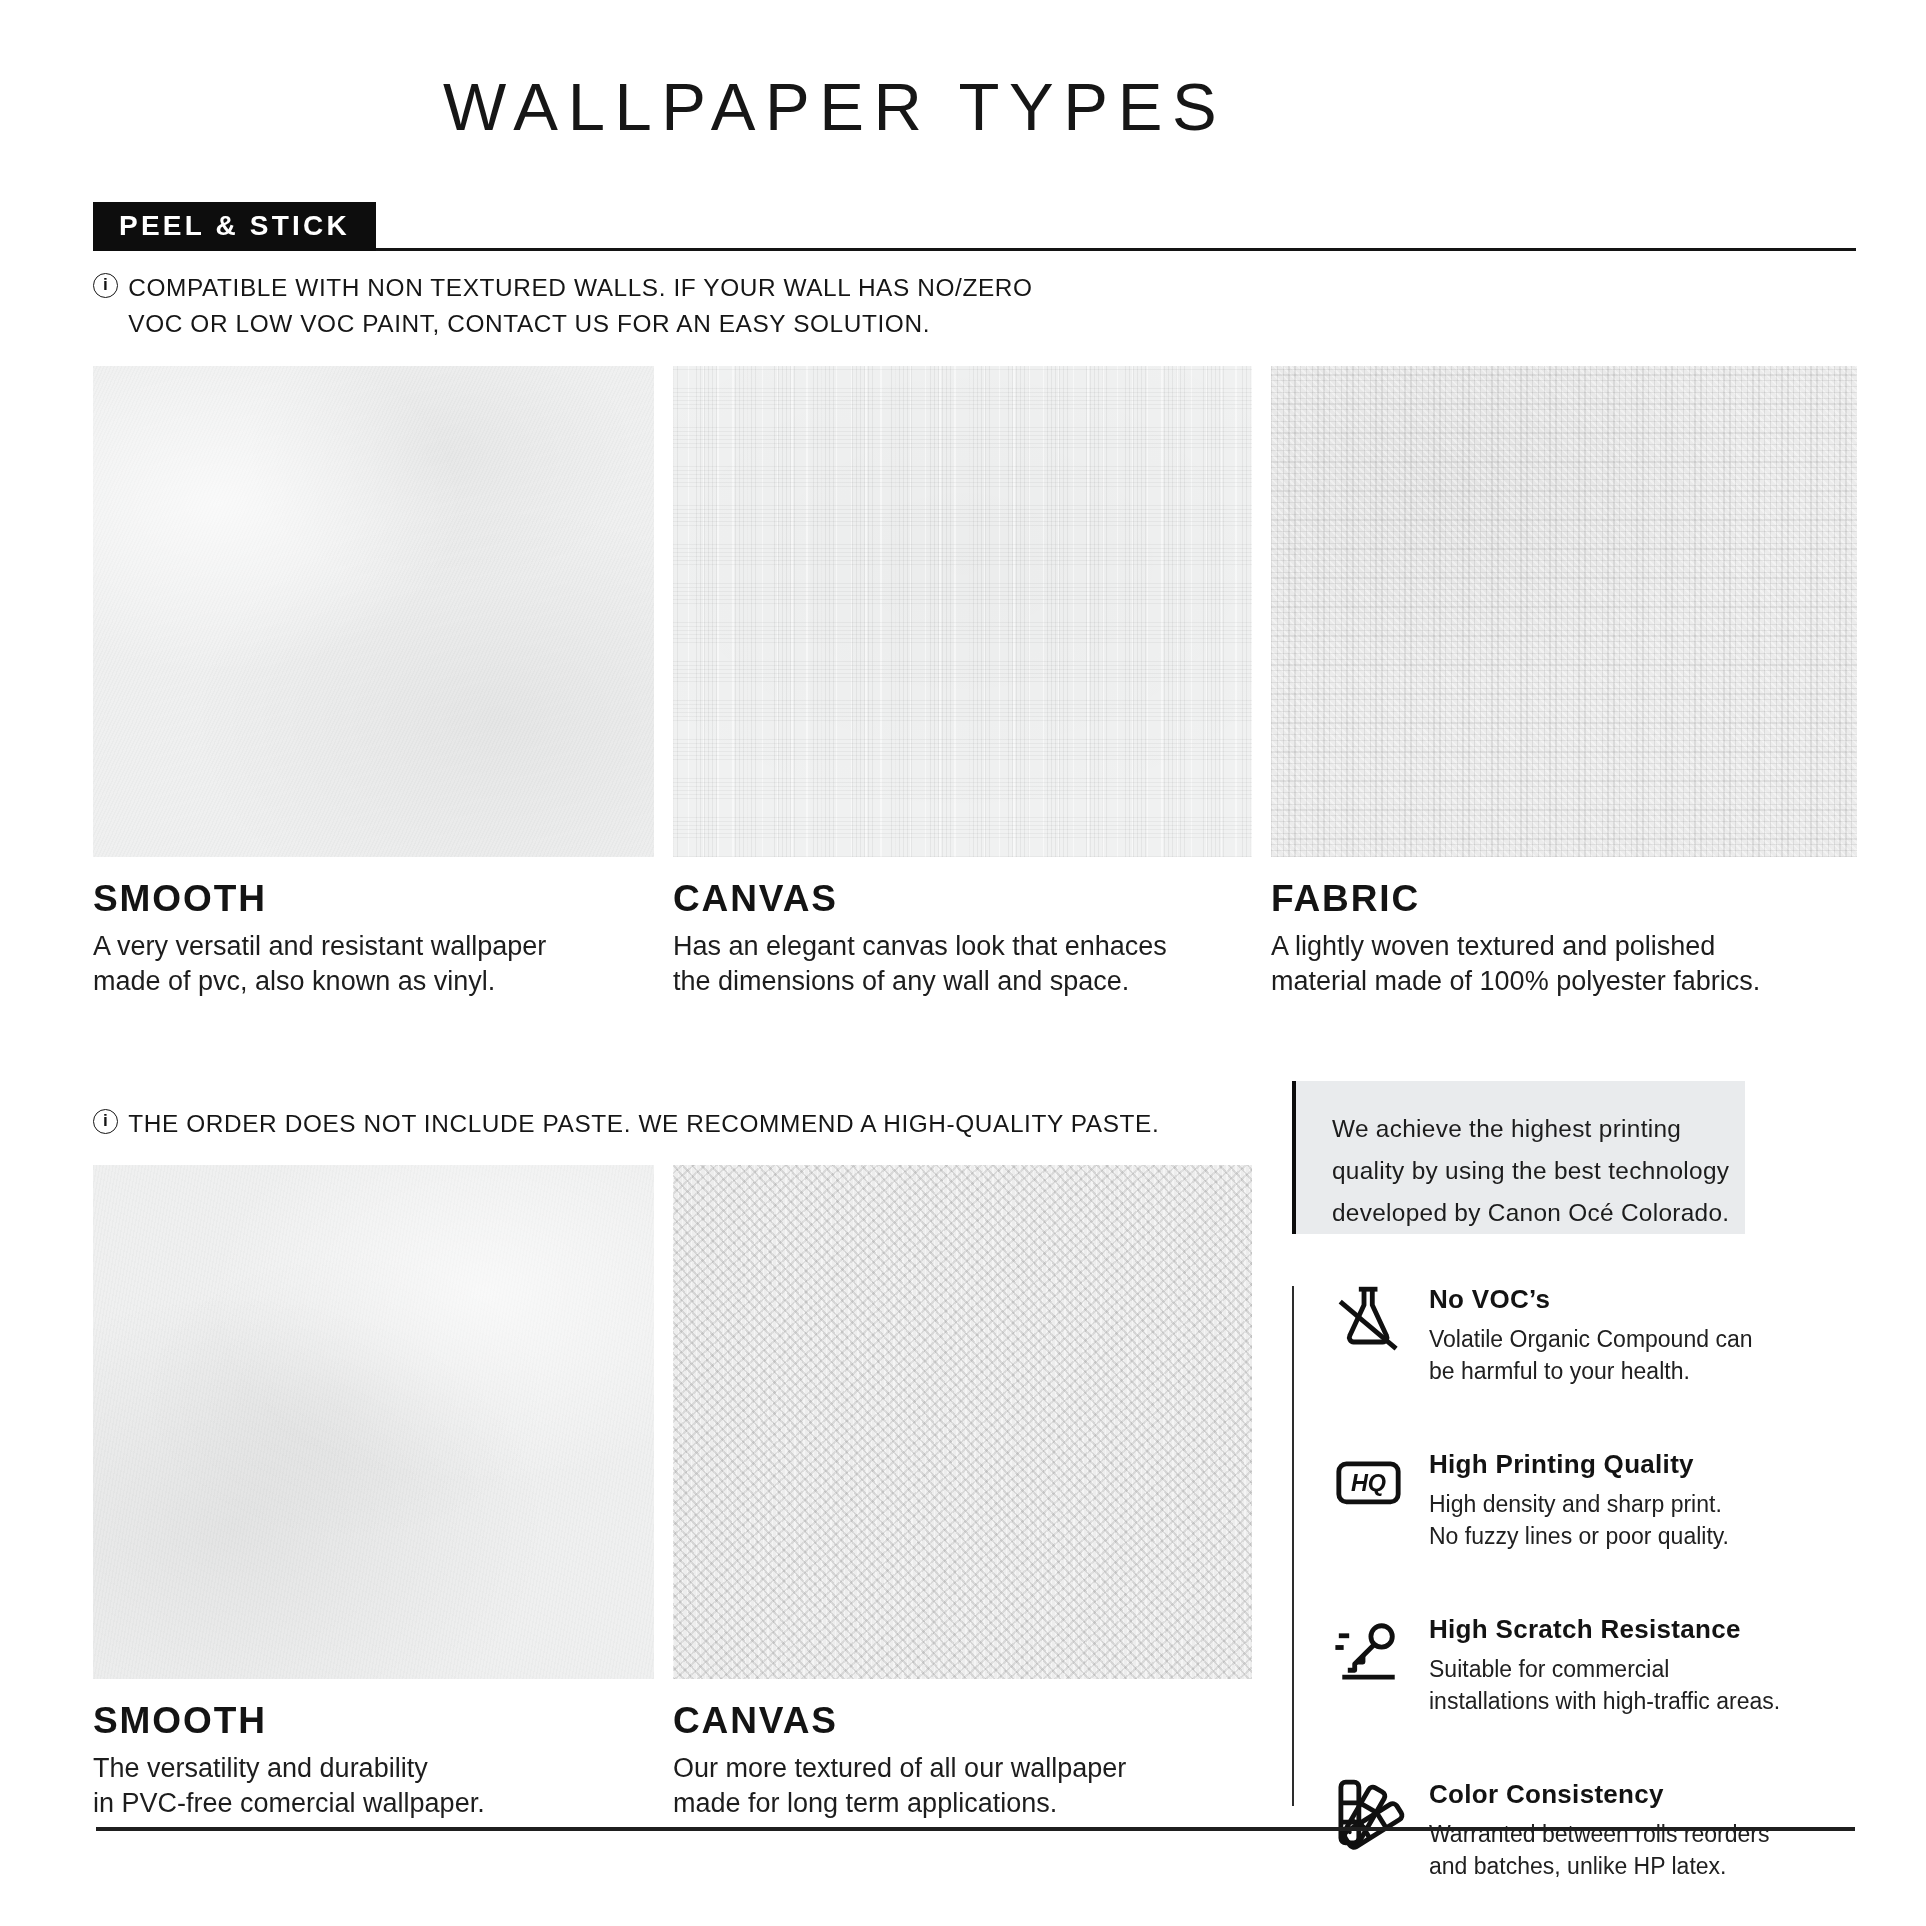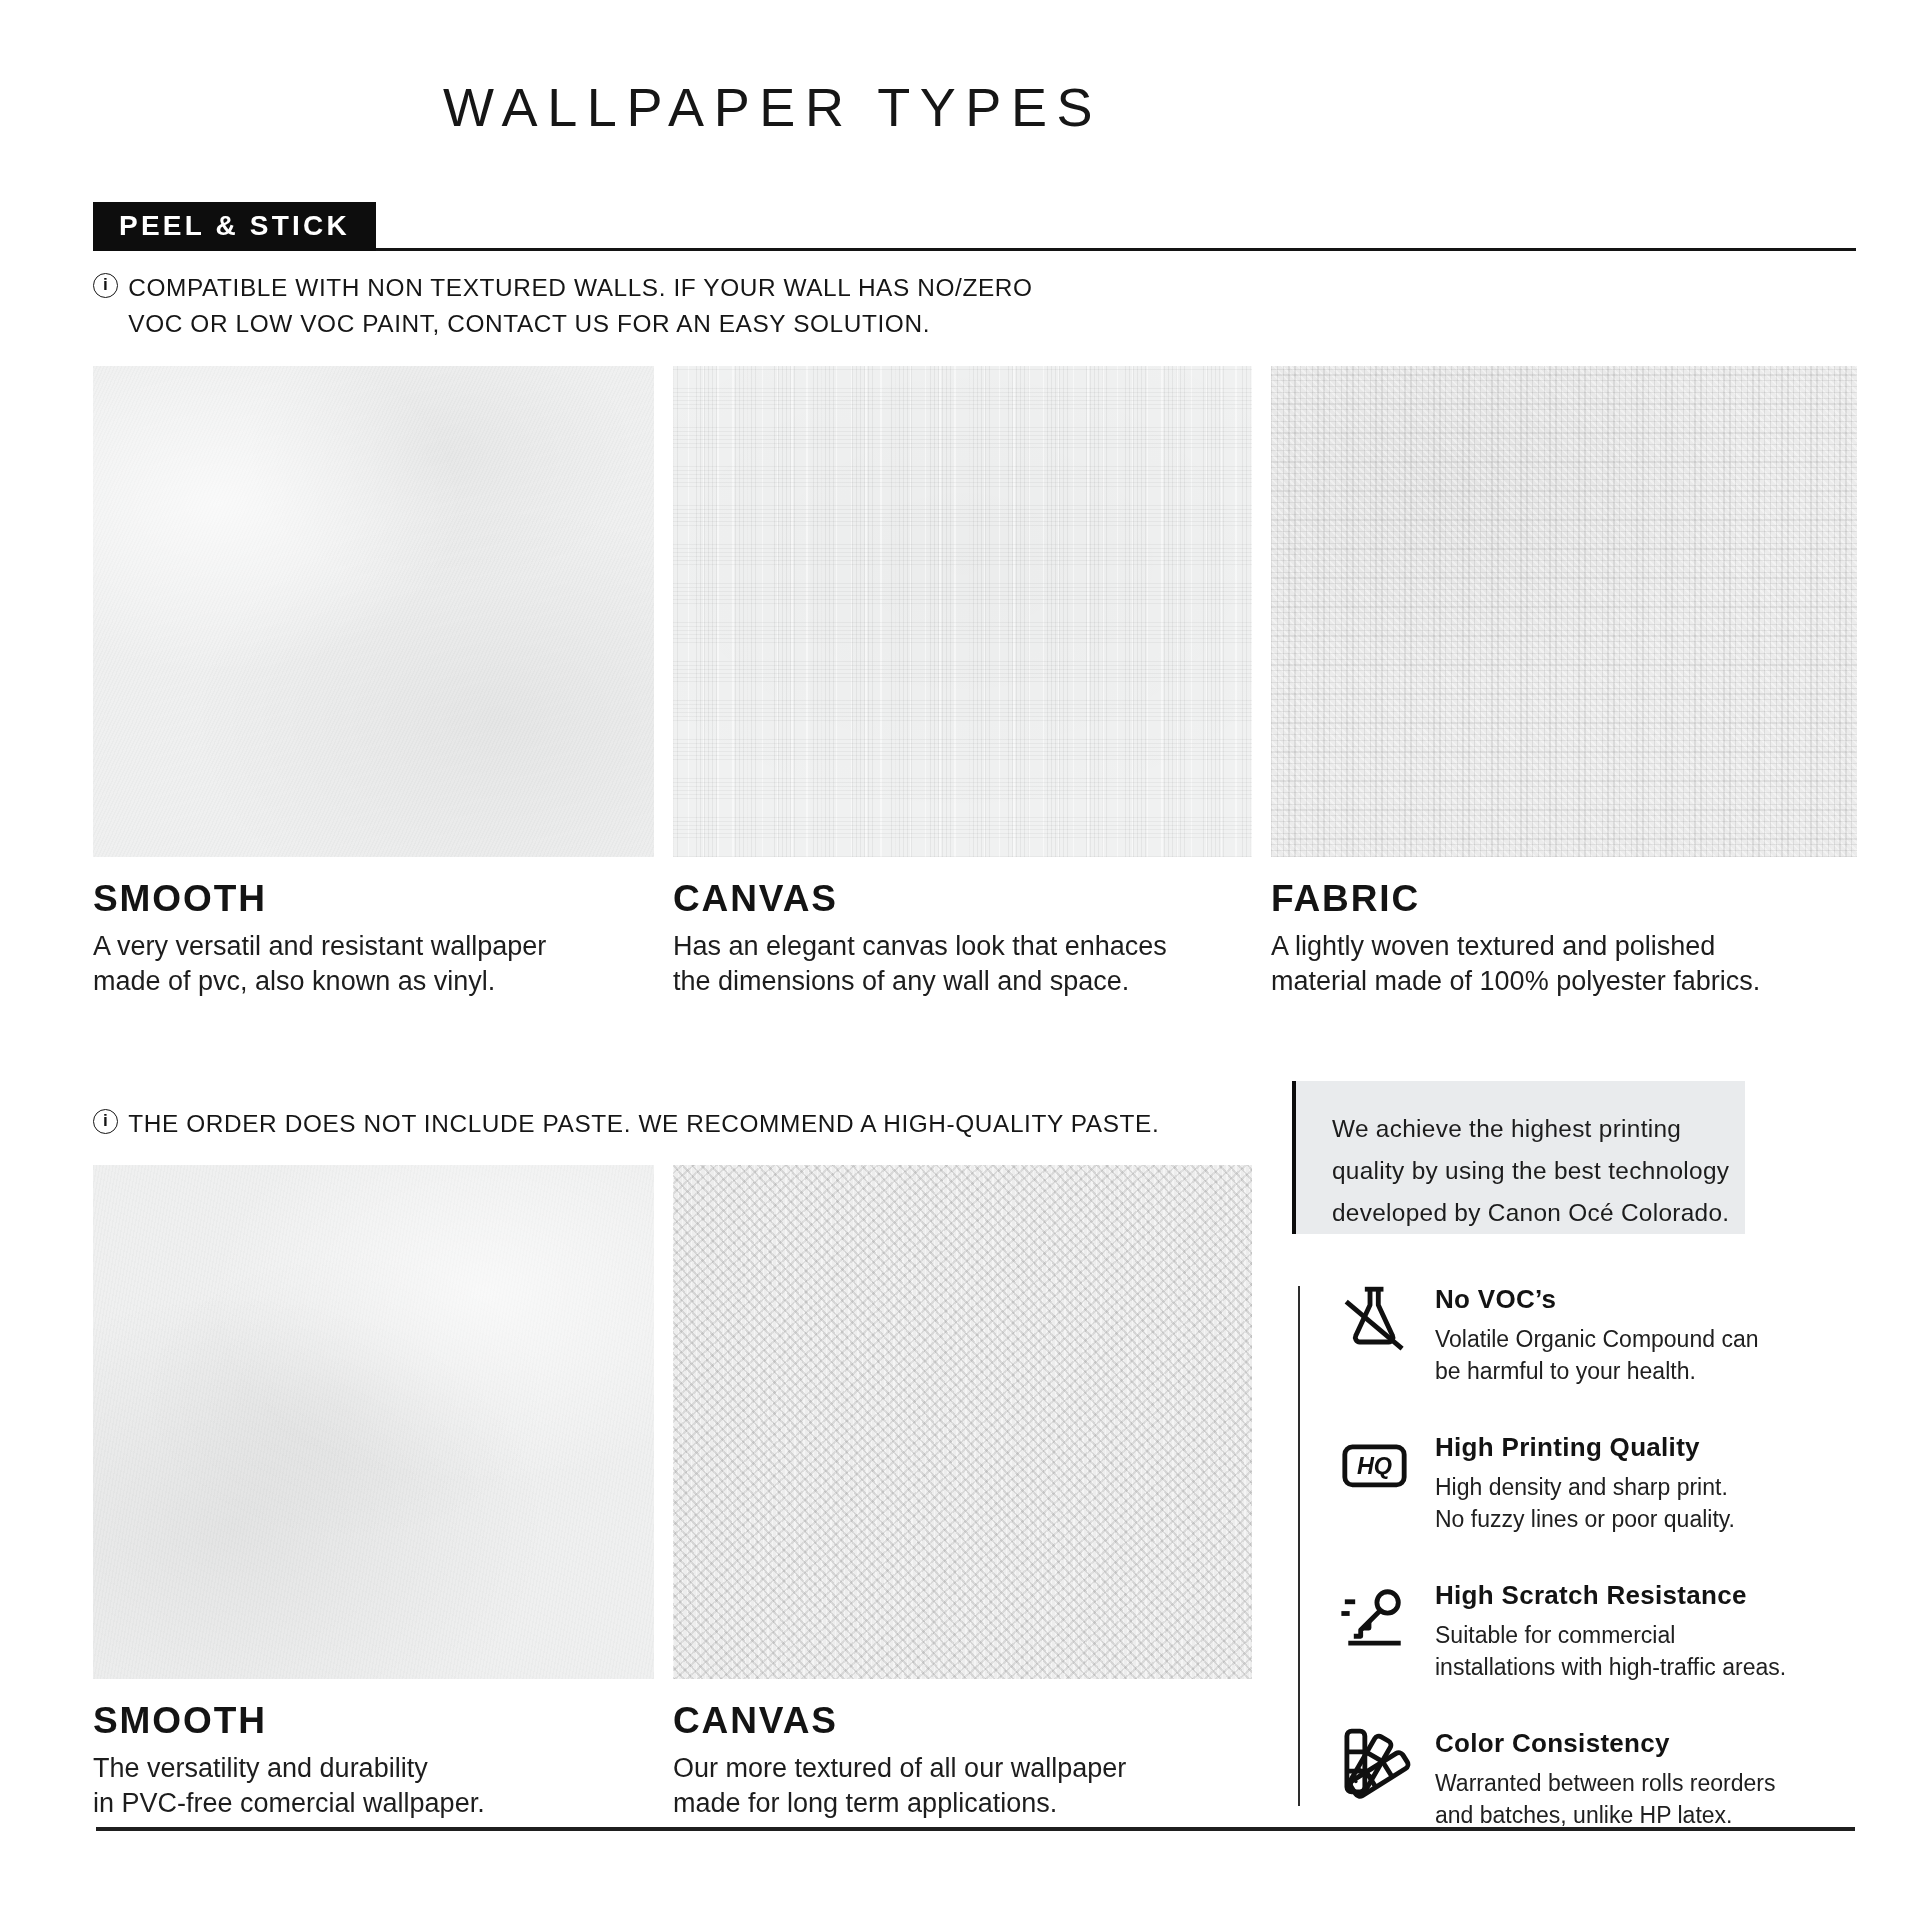--- a/index.html
+++ b/index.html
@@ -4,22 +4,22 @@
 <style>
   * { margin:0; padding:0; box-sizing:border-box; }
   html,body { width:1926px; height:1926px; background:#ffffff; }
   .page {
     position:relative; width:1926px; height:1926px; background:#ffffff;
     font-family:"Liberation Sans", "DejaVu Sans", sans-serif; color:#1a1a1a; overflow:hidden;
   }
 
   
   .main-title {
-    position:absolute; left:443px; top:76px;
-    font-size:54px; font-weight:500; letter-spacing:9.6px; color:#161616;
+    position:absolute; left:443px; top:68px;
+    font-size:67px; font-weight:500; letter-spacing:9.6px; color:#161616;
     white-space:nowrap;
   }
 
   
   .sec-header { position:absolute; height:49px; }
   .sec-header .sec-line { position:absolute; left:0; right:0; bottom:0; height:3.2px; background:#141414; }
   .sec-box {
     position:absolute; left:0; top:0; height:49px; background:#0d0d0d;
     color:#ffffff; font-size:28px; font-weight:600; letter-spacing:3.2px;
     line-height:48px; padding:0 26px; white-space:nowrap;
@@ -95,21 +95,21 @@
   
   .quality-box {
     position:absolute; left:1292px; top:1081px; width:453px; height:153px;
     background:#e9ebed; border-left:4.5px solid #0c0c0c;
     display:flex; align-items:flex-end; padding-left:36px;
   }
   .quality-box .qb-text { font-size:24.4px; line-height:42px; letter-spacing:0.3px; color:#1c1c1c; white-space:pre-line; }
 
   .features {
     position:absolute; left:1292px; top:1283px; width:564px; height:523px;
-    display:flex; flex-direction:column; gap:44px; padding-left:42px;margin-left:6px;
+    display:flex; flex-direction:column; gap:61px; padding-left:42px;
   }
   .features::before {
     content:""; position:absolute; left:0; top:2.6px; bottom:0; width:1.9px; background:#2d2d2d;
   }
   .feature { display:flex; gap:26px; }
   .f-icon { flex:none; width:69px; height:69px;font-style:italic; }
   .f-icon svg { width:69px; height:69px; overflow:visible; }
   .f-title { font-size:26px; font-weight:700; color:#131313; letter-spacing:0.3px; margin-top:1.3px; }
   .f-desc  { margin-top:7.7px; font-size:23px; line-height:32px; color:#202020; white-space:pre-line; }
 

